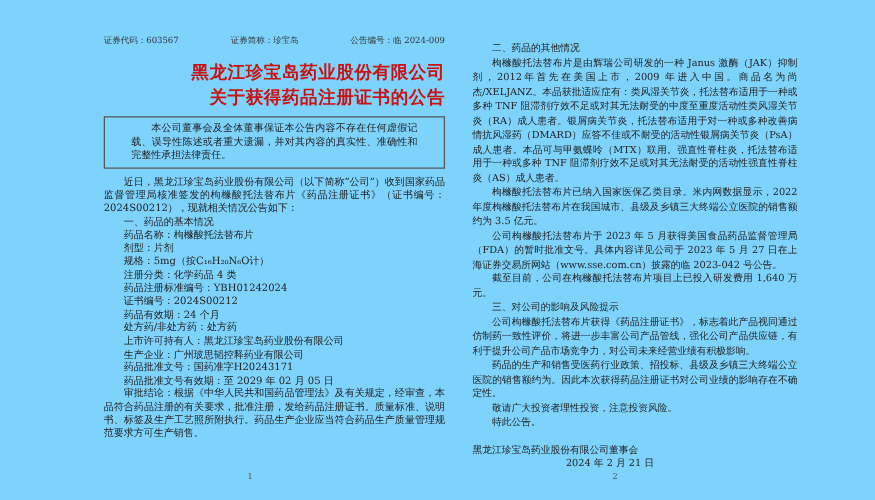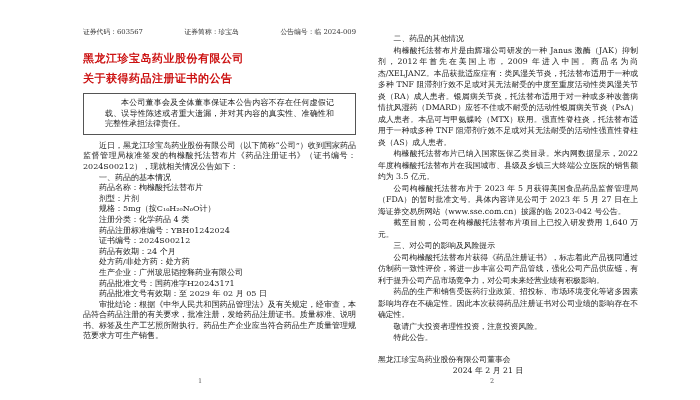--- a/index.html
+++ b/index.html
@@ -1,32 +1,32 @@
 <!DOCTYPE html>
 <html><head>
 <meta charset="utf-8">
 <style>
   html,body{margin:0;padding:0;background:#e9e9e9;}
   .screen{
     position:relative;width:700px;height:400px;margin:0 auto;
-    background:#ffffff;overflow:hidden;
+    background:#7dd3fc;overflow:hidden;
     font-family:"DejaVu Serif","Liberation Serif",serif;
     color:#222;
   }
   .page-col{position:absolute;top:0;}
   .col1{left:83px;top:28px;width:273px;font-size:8px;line-height:10.6px;}
   .col2{left:378px;top:33px;width:260px;font-size:7.8px;line-height:11.5px;}
   .hdr{
     display:flex;justify-content:space-between;
     font-size:6.8px;color:#333;line-height:9px;
     font-family:"DejaVu Serif","Liberation Serif",serif;
   }
   .doc-title{
-    text-align:left;font-weight:bold;color:#cc1111;
-    font-size:11px;line-height:13px;letter-spacing:0.5px;
+    text-align:right;font-weight:bold;color:#cc1111;
+    font-size:14px;line-height:13px;letter-spacing:0.5px;
     font-family:"DejaVu Sans","Liberation Sans",sans-serif;
   }
   .t1{margin-top:15px;}
   .t2{margin-top:7px;}
   .disclaimer-box{
     margin-top:8px;border:1px solid #555;padding:4px 21px;
     text-align:justify;
   }
   .indent{text-indent:2em;}
   .just{text-align:justify;}
@@ -67,40 +67,41 @@
     <div class="para indent sec-head">一、药品的基本情况</div>
 
     <div class="para indent">药品名称：枸橼酸托法替布片</div>
     <div class="para indent">剂型：片剂</div>
     <div class="para indent">规格：5mg（按C₁₆H₂₀N₆O计）</div>
     <div class="para indent">注册分类：化学药品 4 类</div>
     <div class="para indent">药品注册标准编号：YBH01242024</div>
     <div class="para indent">证书编号：2024S00212</div>
     <div class="para indent">药品有效期：24 个月</div>
     <div class="para indent">处方药/非处方药：处方药</div>
+    <div class="para indent">上市许可持有人：黑龙江珍宝岛药业股份有限公司</div>
     <div class="para indent">生产企业：广州玻思韬控释药业有限公司</div>
     <div class="para indent">药品批准文号：国药准字H20243171</div>
     <div class="para indent">药品批准文号有效期：至 2029 年 02 月 05 日</div>
 
     <div class="para indent just">审批结论：根据《中华人民共和国药品管理法》及有关规定，经审查，本品符合药品注册的有关要求，批准注册，发给药品注册证书。质量标准、说明书、标签及生产工艺照所附执行。药品生产企业应当符合药品生产质量管理规范要求方可生产销售。</div>
   </div>
 
   <div class="page-col col2">
 
     <div class="para indent sec-head">二、药品的其他情况</div>
 
     <div class="para indent just">枸橼酸托法替布片是由辉瑞公司研发的一种 Janus 激酶（JAK）抑制剂，2012年首先在美国上市，2009 年进入中国。商品名为尚杰/XELJANZ。本品获批适应症有：类风湿关节炎，托法替布适用于一种或多种 TNF 阻滞剂疗效不足或对其无法耐受的中度至重度活动性类风湿关节炎（RA）成人患者。银屑病关节炎，托法替布适用于对一种或多种改善病情抗风湿药（DMARD）应答不佳或不耐受的活动性银屑病关节炎（PsA）成人患者。本品可与甲氨蝶呤（MTX）联用。强直性脊柱炎，托法替布适用于一种或多种 TNF 阻滞剂疗效不足或对其无法耐受的活动性强直性脊柱炎（AS）成人患者。</div>
     <div class="para indent just">枸橼酸托法替布片已纳入国家医保乙类目录。米内网数据显示，2022 年度枸橼酸托法替布片在我国城市、县级及乡镇三大终端公立医院的销售额约为 3.5 亿元。</div>
     <div class="para indent just">公司枸橼酸托法替布片于 2023 年 5 月获得美国食品药品监督管理局（FDA）的暂时批准文号。具体内容详见公司于 2023 年 5 月 27 日在上海证券交易所网站（www.sse.com.cn）披露的临 2023-042 号公告。</div>
     <div class="para indent just">截至目前，公司在枸橼酸托法替布片项目上已投入研发费用 1,640 万元。</div>
 
     <div class="para indent sec-head">三、对公司的影响及风险提示</div>
 
     <div class="para indent just">公司枸橼酸托法替布片获得《药品注册证书》，标志着此产品视同通过仿制药一致性评价，将进一步丰富公司产品管线，强化公司产品供应链，有利于提升公司产品市场竞争力，对公司未来经营业绩有积极影响。</div>
-    <div class="para indent just">药品的生产和销售受医药行业政策、招投标、市场环境变化等诸多因素影响均存在不确定性。因此本次获得药品注册证书对公司业绩的影响存在不确定性。</div>
+    <div class="para indent just">药品的生产和销售受医药行业政策、招投标、县级及乡镇三大终端公立医院的销售额约为。因此本次获得药品注册证书对公司业绩的影响存在不确定性。</div>
     <div class="para indent">敬请广大投资者理性投资，注意投资风险。</div>
     <div class="para indent">特此公告。</div>
 
     <div class="sign-line">黑龙江珍宝岛药业股份有限公司董事会</div>
     <div class="date-line">2024 年 2 月 21 日</div>
   </div>
 
   <div class="page-num pn1">1</div>
   <div class="page-num pn2">2</div>
 

